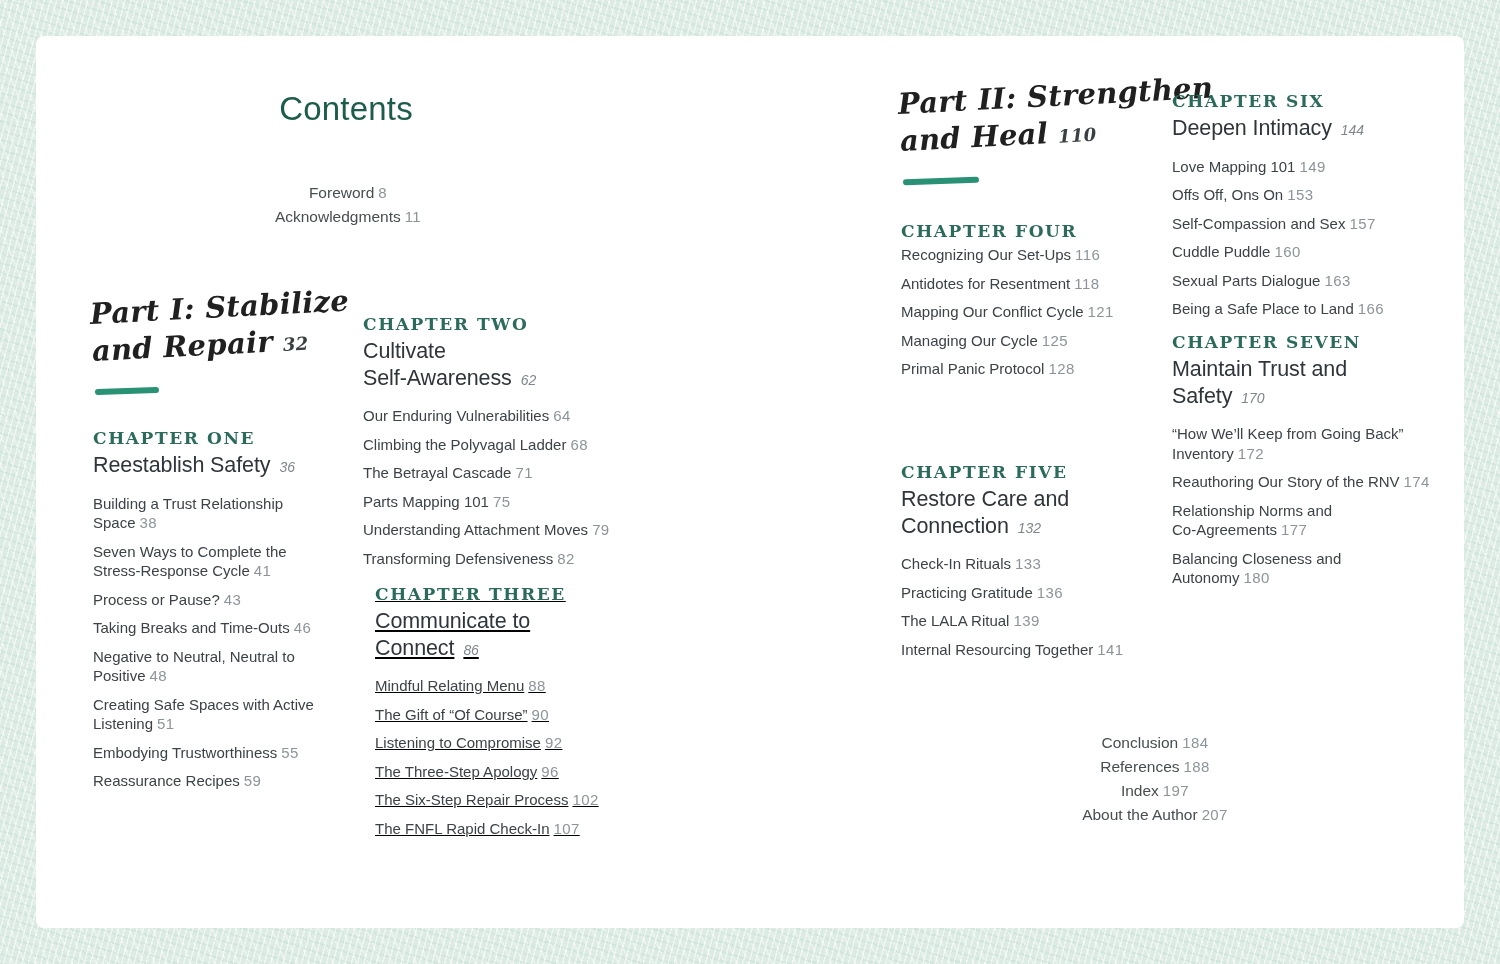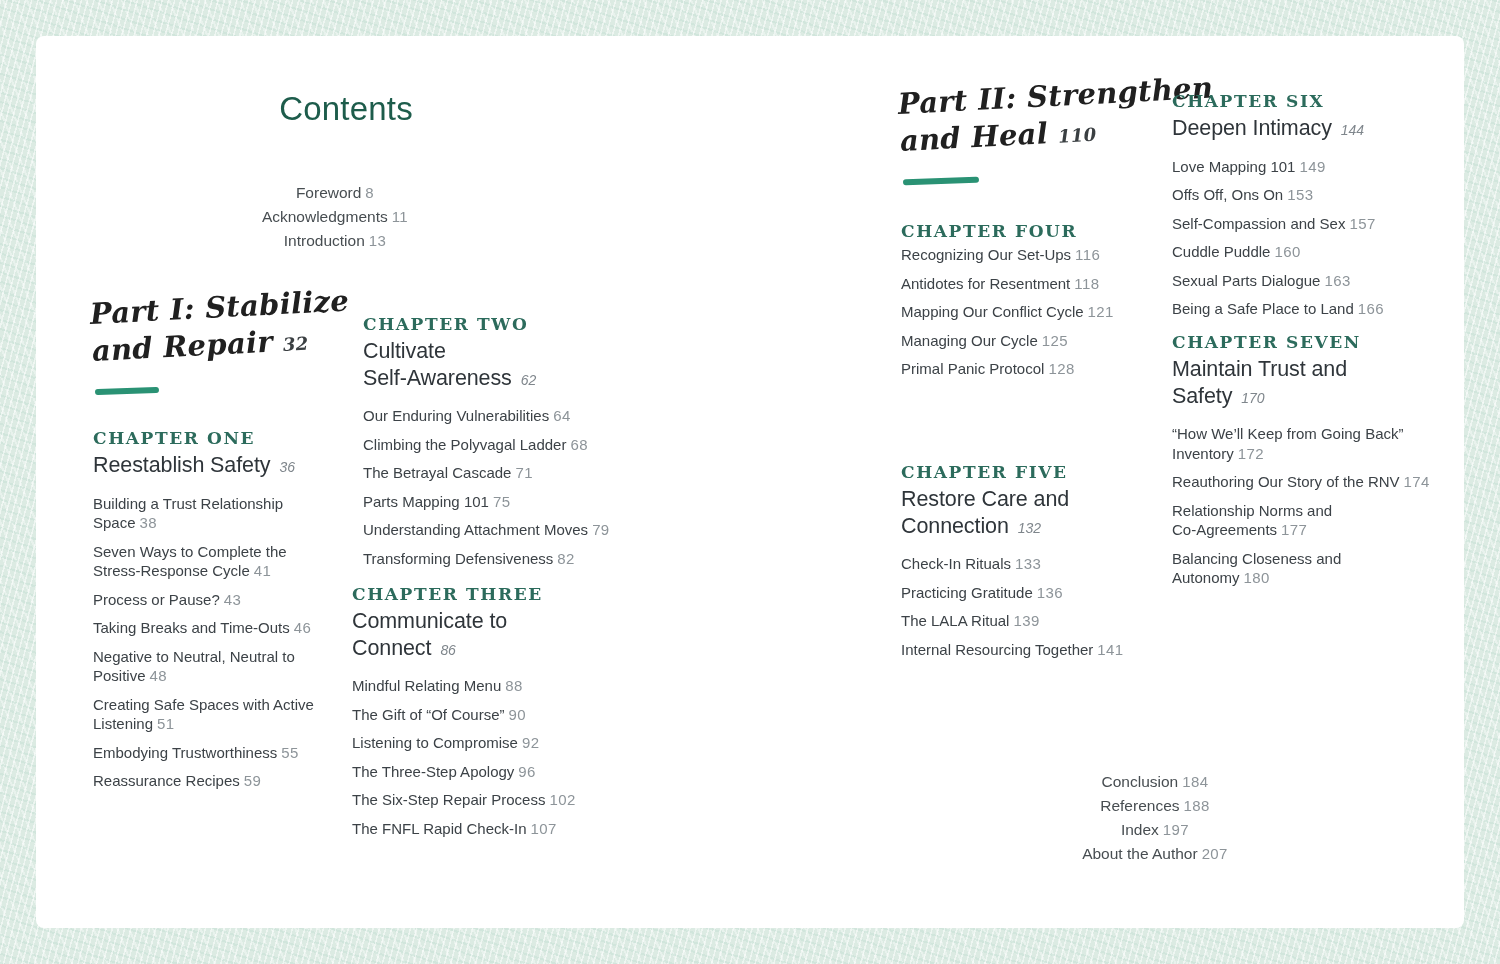--- a/index.html
+++ b/index.html
@@ -39,24 +39,23 @@
   .w240{max-width:240px;}
   .w175{max-width:175px;}
 </style>
 </head>
 <body>
 
 <main class="card">
 
   <h1 class="block contents-title" style="left:210px;top:54px;width:200px;text-align:center;margin:0;">Contents</h1>
 
-  <div class="block" style="left:174px;top:145px;width:250px;text-align:center;">
+  <div class="block" style="left:187px;top:145px;width:250px;text-align:center;">
     <div class="fm-line"><span>Foreword</span><span class="e-p">8</span></div>
     <div class="fm-line"><span>Acknowledgments</span><span class="e-p">11</span></div>
-    <div class="fm-line"><span>Introduction</span><span class="e-p">13</span></div>
   </div>
 
   <div class="block" style="left:55px;top:260px;">
     <div class="script">
       <span class="script-line">Part I: Stabilize</span>
       <span class="script-line"><span>and Repair</span><span class="part-page">32</span></span>
     </div>
     <div class="underline" style="width:64px;"></div>
   </div>
 
@@ -82,21 +81,21 @@
       <span class="ch-line"><span>Self-Awareness</span><span class="ch-page">62</span></span>
     </h2>
     <div class="entry"><span>Our Enduring Vulnerabilities</span><span class="e-p">64</span></div>
     <div class="entry"><span>Climbing the Polyvagal Ladder</span><span class="e-p">68</span></div>
     <div class="entry"><span>The Betrayal Cascade</span><span class="e-p">71</span></div>
     <div class="entry"><span>Parts Mapping 101</span><span class="e-p">75</span></div>
     <div class="entry"><span>Understanding Attachment Moves</span><span class="e-p">79</span></div>
     <div class="entry"><span>Transforming Defensiveness</span><span class="e-p">82</span></div>
   </section>
 
-  <section class="block" style="left:316px;top:548px;width:250px;">
+  <section class="block" style="left:339px;top:548px;width:250px;text-decoration:underline;">
     <div class="ch-label">CHAPTER THREE</div>
     <h2 class="ch-title">
       <span class="ch-line">Communicate to</span>
       <span class="ch-line"><span>Connect</span><span class="ch-page">86</span></span>
     </h2>
     <div class="entry"><span>Mindful Relating Menu</span><span class="e-p">88</span></div>
     <div class="entry"><span>The Gift of “Of Course”</span><span class="e-p">90</span></div>
     <div class="entry"><span>Listening to Compromise</span><span class="e-p">92</span></div>
     <div class="entry"><span>The Three-Step Apology</span><span class="e-p">96</span></div>
     <div class="entry"><span>The Six-Step Repair Process</span><span class="e-p">102</span></div>
@@ -150,20 +149,20 @@
     <h2 class="ch-title" style="max-width:205px;">
       <span class="ch-line">Maintain Trust and</span>
       <span class="ch-line"><span>Safety</span><span class="ch-page">170</span></span>
     </h2>
     <div class="entry w240"><span>“How We’ll Keep from Going Back” Inventory</span><span class="e-p">172</span></div>
     <div class="entry"><span>Reauthoring Our Story of the RNV</span><span class="e-p">174</span></div>
     <div class="entry w175"><span>Relationship Norms and Co-Agreements</span><span class="e-p">177</span></div>
     <div class="entry w175"><span>Balancing Closeness and Autonomy</span><span class="e-p">180</span></div>
   </section>
 
-  <div class="block" style="left:969px;top:695px;width:300px;text-align:center;margin-top:39px;">
+  <div class="block" style="left:969px;top:695px;width:300px;text-align:center;">
     <div class="fm-line"><span>Conclusion</span><span class="e-p">184</span></div>
     <div class="fm-line"><span>References</span><span class="e-p">188</span></div>
     <div class="fm-line"><span>Index</span><span class="e-p">197</span></div>
     <div class="fm-line"><span>About the Author</span><span class="e-p">207</span></div>
   </div>
 
 </main>
 
 </body></html>

